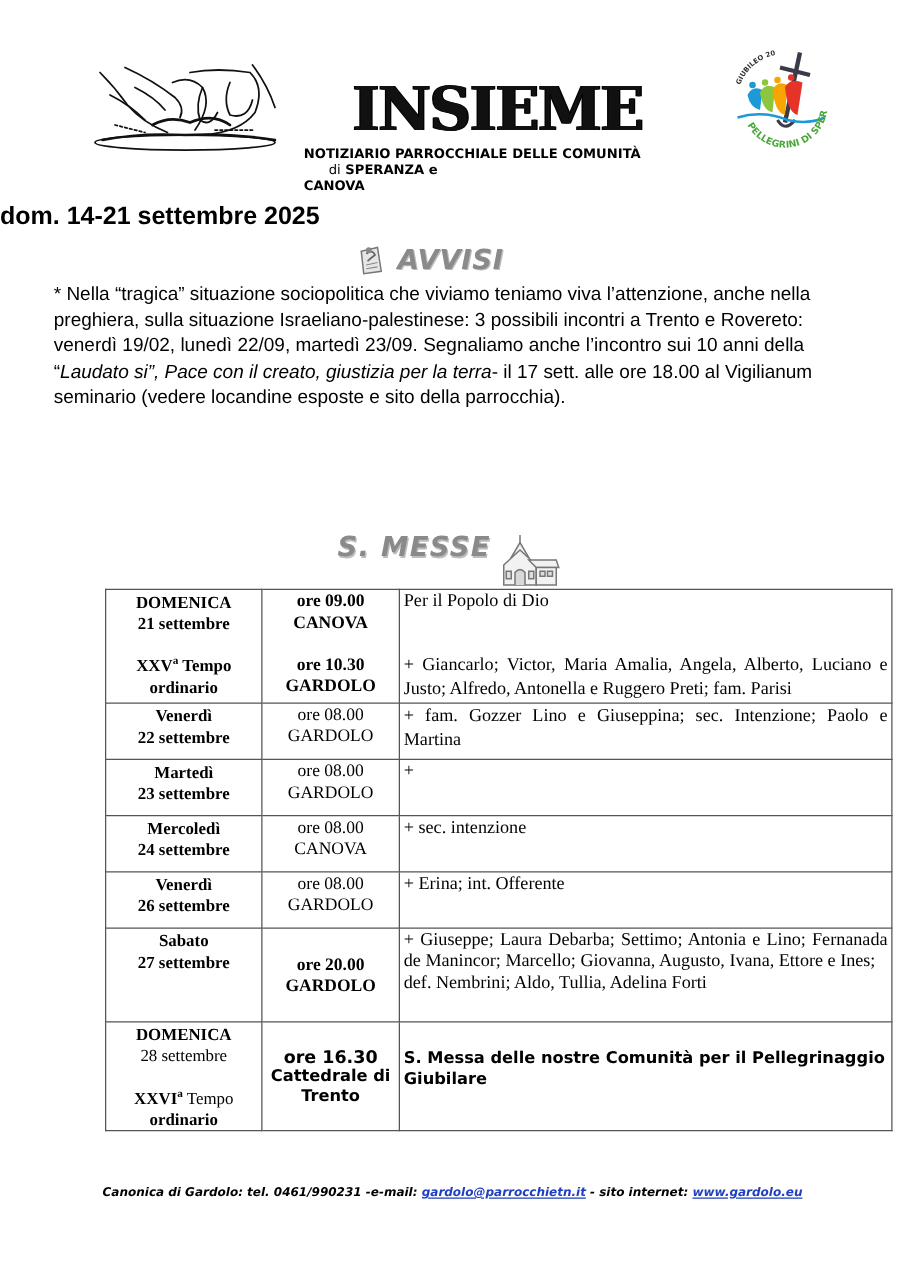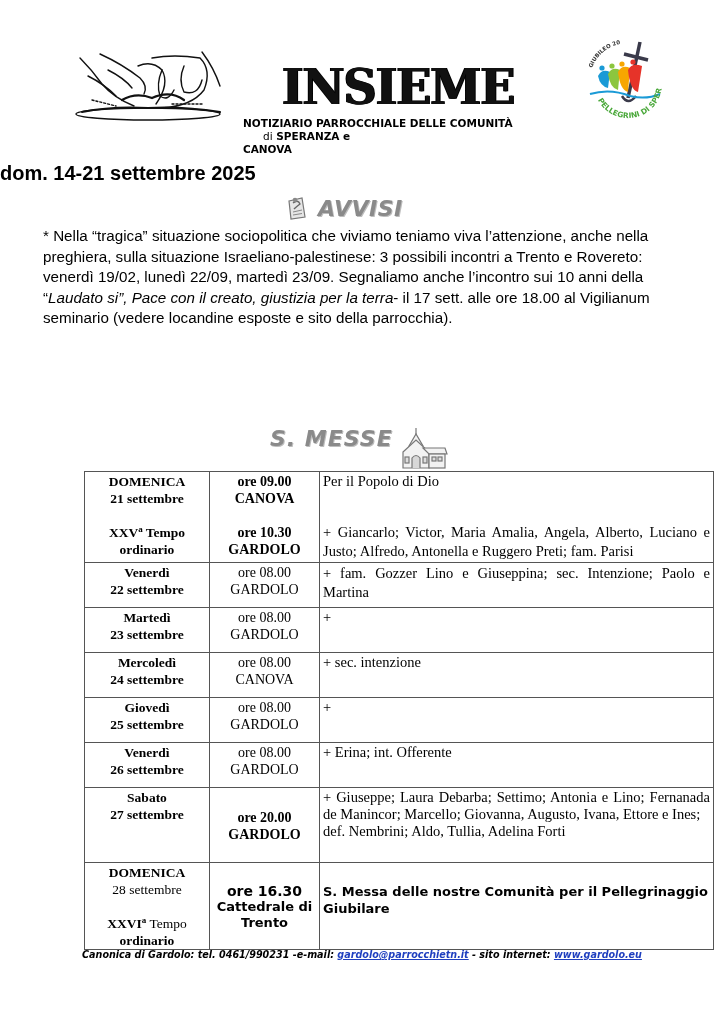--- a/index.html
+++ b/index.html
@@ -237,33 +237,20 @@
       </td>
       <td class="time">
         <div>ore 08.00</div>
         <div>CANOVA</div>
       </td>
       <td class="intent">
         <div>+ sec. intenzione</div>
       </td>
     </tr>
 
-    <tr style="height:45px">
-      <td class="day">
-        <div>Giovedì</div>
-        <div>25 settembre</div>
-      </td>
-      <td class="time">
-        <div>ore 08.00</div>
-        <div>GARDOLO</div>
-      </td>
-      <td class="intent">
-        <div>+</div>
-      </td>
-    </tr>
 
     <tr style="height:45px">
       <td class="day">
         <div>Venerdì</div>
         <div>26 settembre</div>
       </td>
       <td class="time">
         <div>ore 08.00</div>
         <div>GARDOLO</div>
       </td>

